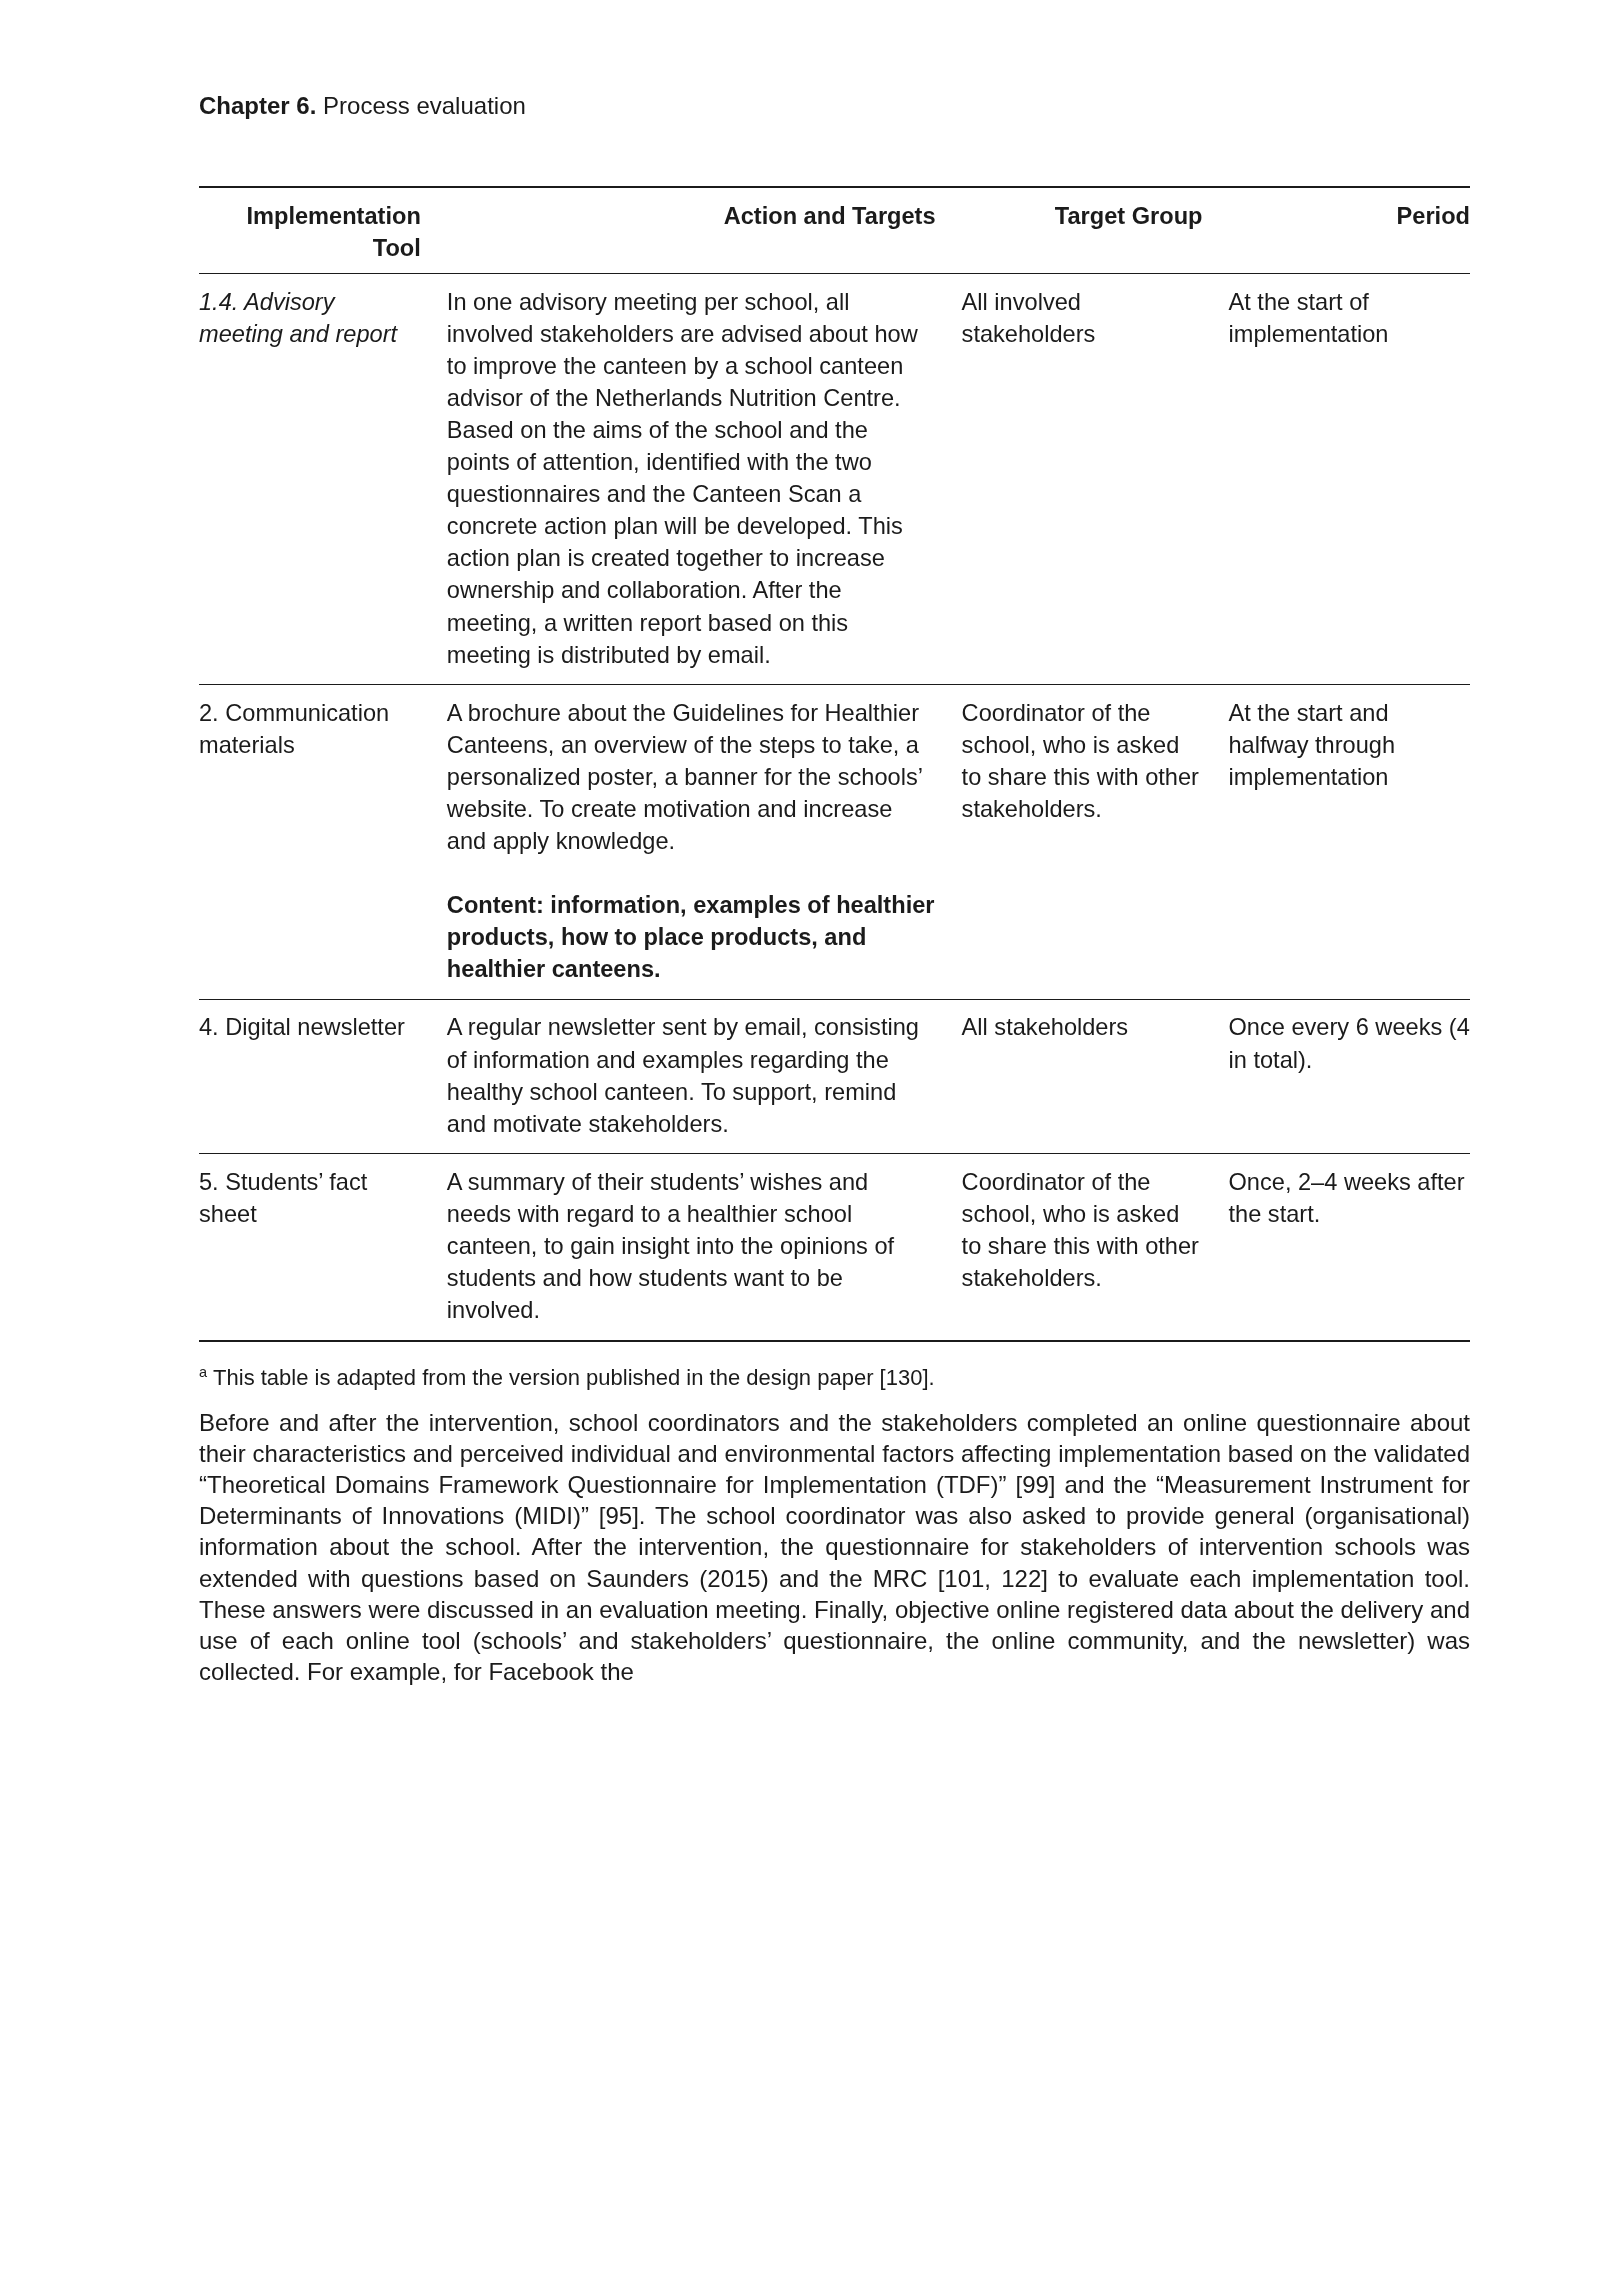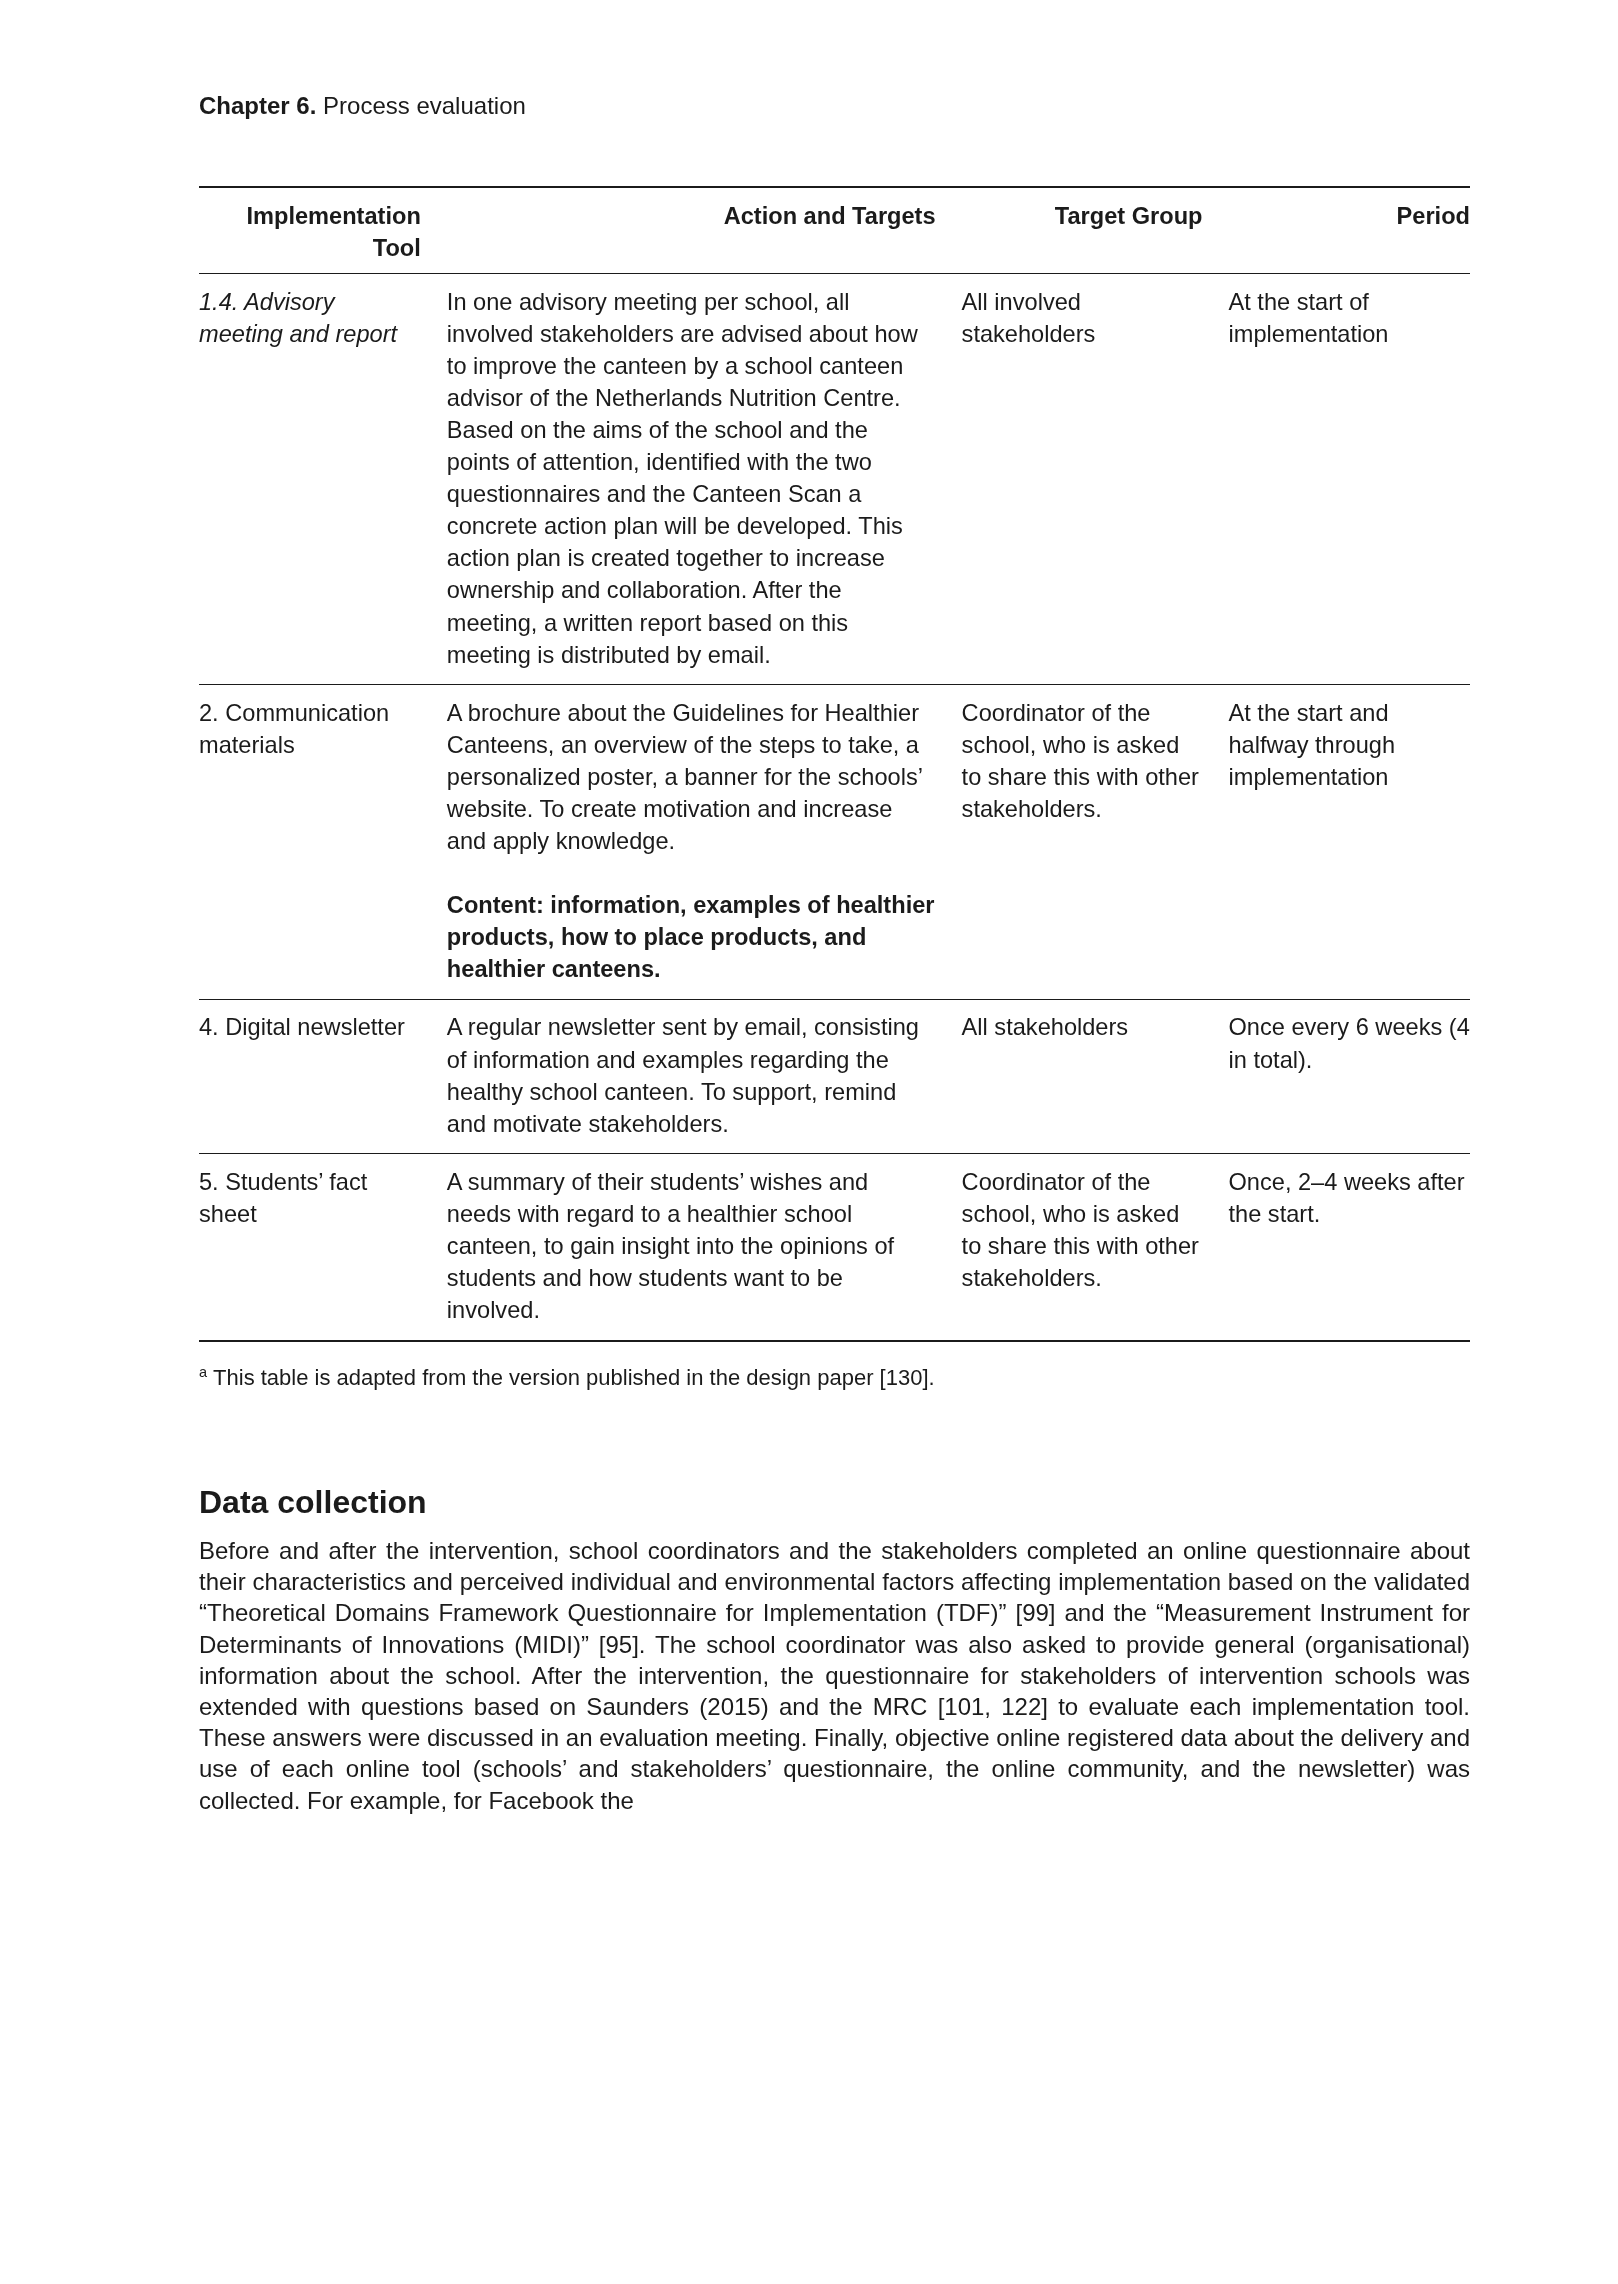--- a/index.html
+++ b/index.html
@@ -131,20 +131,19 @@
         <td>Coordinator of the school, who is asked to share this with other stakeholders.</td>
         <td>Once, 2–4 weeks after the start.</td>
       </tr>
     </tbody>
   </table>
 
   <div class="footnote">
     <sup>a</sup><span class="footnote-text">This table is adapted from the version published in the design paper [130].</span>
   </div>
 
-  <h2 class="section-heading">Data collection</h2>
 
   <p class="body-paragraph">Before and after the intervention, school coordinators and the stakeholders completed an online questionnaire about their characteristics and perceived individual and environmental factors affecting implementation based on the validated “Theoretical Domains Framework Questionnaire for Implementation (TDF)” [99] and the “Measurement Instrument for Determinants of Innovations (MIDI)” [95]. The school coordinator was also asked to provide general (organisational) information about the school. After the intervention, the questionnaire for stakeholders of intervention schools was extended with questions based on Saunders (2015) and the MRC [101, 122] to evaluate each implementation tool. These answers were discussed in an evaluation meeting. Finally, objective online registered data about the delivery and use of each online tool (schools’ and stakeholders’ questionnaire, the online community, and the newsletter) was collected. For example, for Facebook the</p>
 
   <div class="page-number">96</div>
 
 </div>
 
 
 </body></html>

